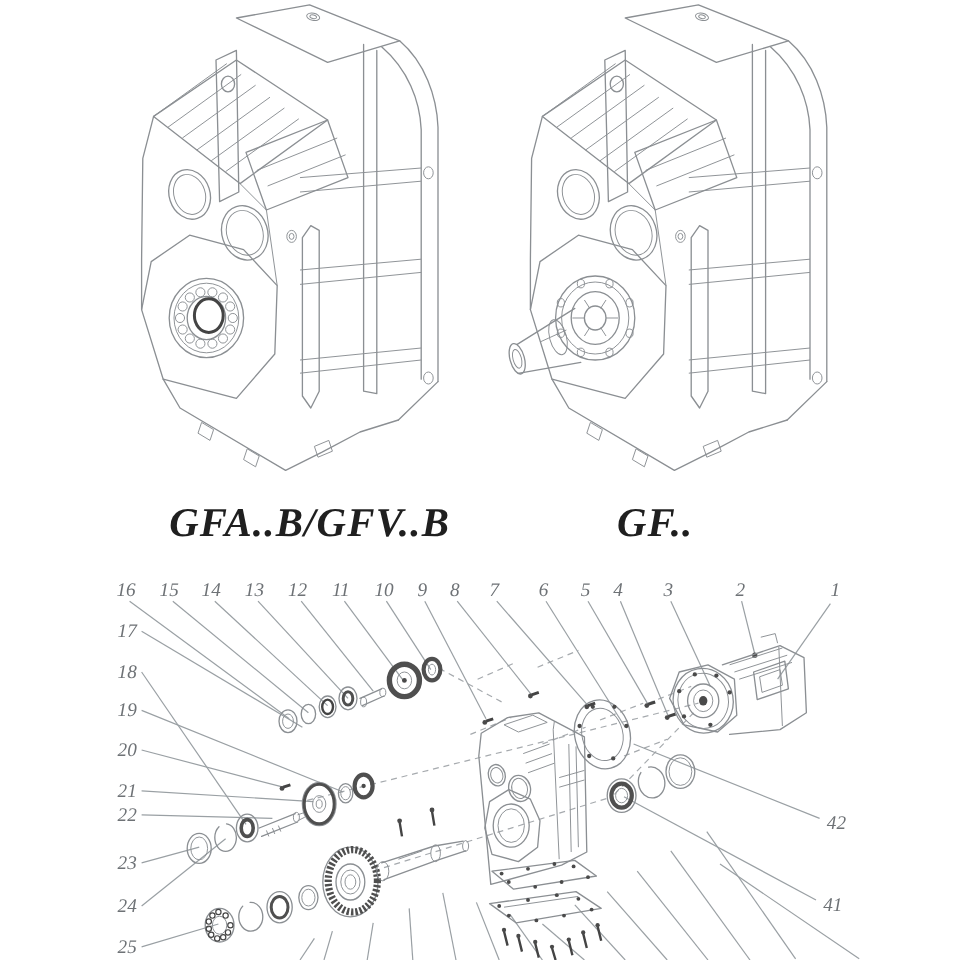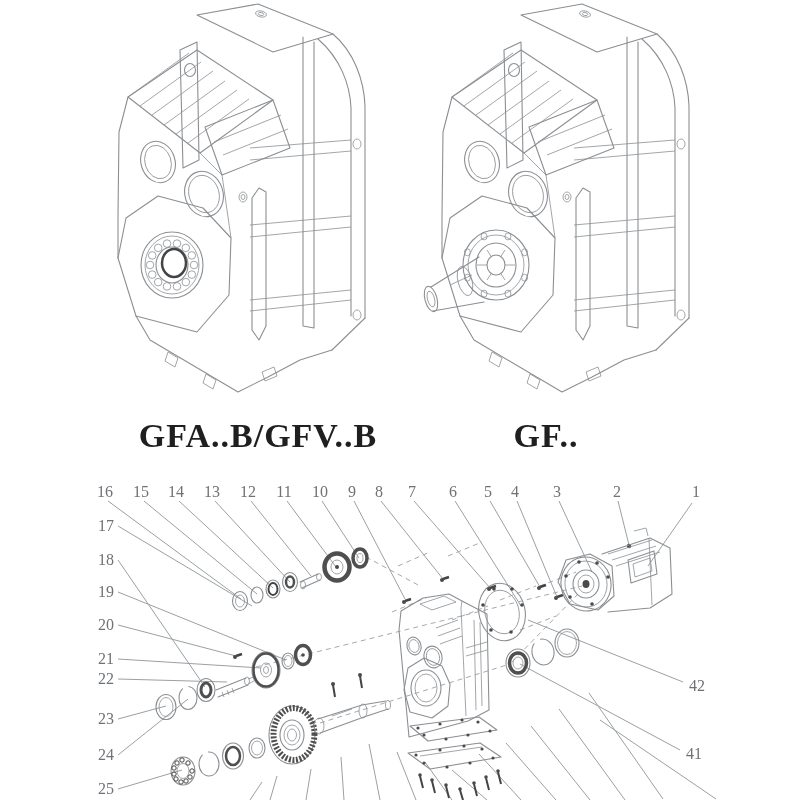--- a/index.html
+++ b/index.html
@@ -1,17 +1,17 @@
 <!DOCTYPE html>
 <html><head>
 <meta charset="utf-8">
 <style>
   html,body{margin:0;padding:0;background:#f2f2f2;}
   #page{width:800px;height:800px;background:#ffffff;position:relative;overflow:hidden;
-        font-family:"Liberation Serif", serif;}
+        font-family:"Liberation Serif", serif;font-style:italic;}
   svg{display:block}
   .ln{stroke:#8b8f93;fill:none;stroke-width:1.1;stroke-linejoin:round;stroke-linecap:round}
   .ln2{stroke:#8b8f93;fill:none;stroke-width:.8;stroke-linejoin:round}
   .rim{stroke:#4f4f4f;fill:none}
   .dk{stroke:#444;fill:none}
   .fil{fill:#4a4a4a;stroke:none}
   .ldr{stroke:#9aa0a4;stroke-width:1;fill:none}
   .dsh{stroke:#a6aaae;stroke-width:1;fill:none;stroke-dasharray:5 4}
   .num{font-family:"Liberation Serif",serif;font-size:16px;fill:#6e7276}
   .mlabel{font-family:"Liberation Serif",serif;font-weight:bold;font-size:34px;fill:#1f1f1f;letter-spacing:1px}

